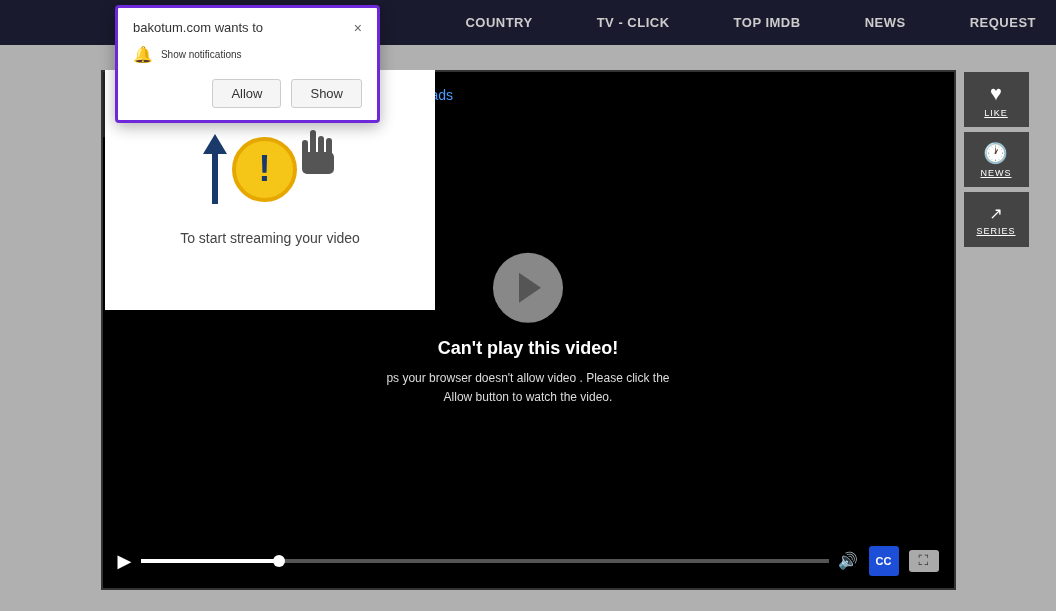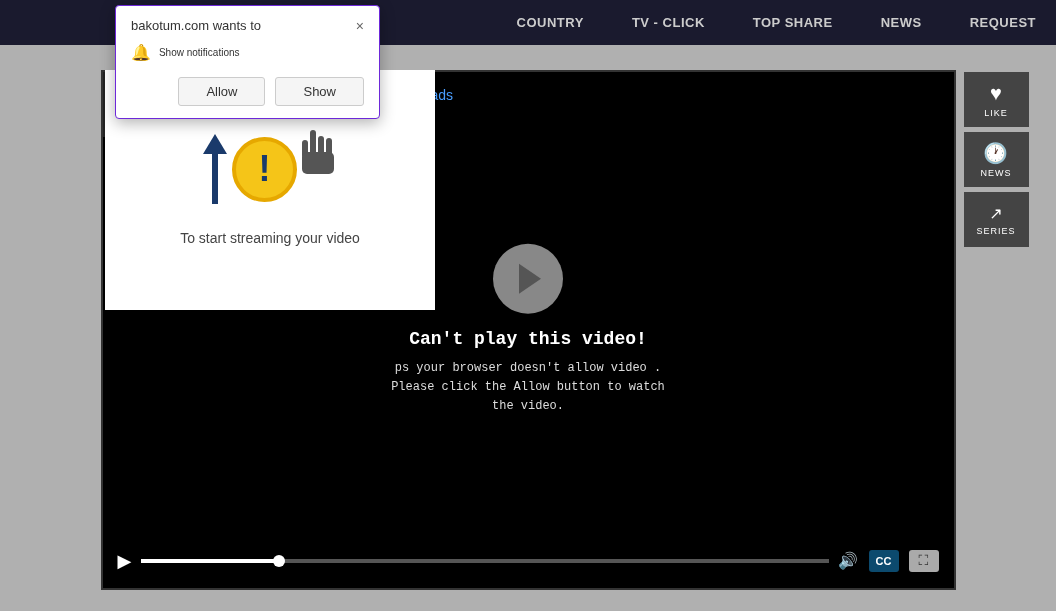--- a/index.html
+++ b/index.html
@@ -17,21 +17,21 @@
       position: absolute;
       top: 0;
       left: 0;
       width: 100%;
       height: 45px;
       background: #1a1a2e;
       display: flex;
       align-items: center;
       justify-content: flex-end;
       padding-right: 20px;
-      gap: 48px;
+      gap: 64px;
       z-index: 10;
     }
     .nav-item {
       color: #ccc;
       font-size: 13px;
       font-weight: bold;
       letter-spacing: 0.5px;
       cursor: pointer;
       text-decoration: none;
     }
@@ -110,31 +110,31 @@
       gap: 3px;
     }
     .side-btn .btn-icon {
       font-size: 20px;
       color: #fff;
     }
     .side-btn .btn-label {
       color: #fff;
       font-size: 9px;
       letter-spacing: 1px;
+      text-decoration: underline;
     }
 
     
     #video-center {
       position: absolute;
       top: 50%;
       left: 50%;
       transform: translate(-50%, -50%);
       text-align: center;
       color: #fff;
-      font-family: Liberation Mono, monospace;
     }
     #play-blocked-icon {
       width: 70px;
       height: 70px;
       border-radius: 50%;
       background: #888;
       display: flex;
       align-items: center;
       justify-content: center;
       margin: 0 auto 15px auto;
@@ -200,22 +200,22 @@
       border-radius: 50%;
       background: #fff;
     }
     #volume-btn {
       color: #fff;
       font-size: 16px;
       cursor: pointer;
     }
     #cc-btn {
       width: 30px;
-      height: 22px;
-      background: #0c4a6e;
+      height: 30px;
+      background: #1d4ed8;
       color: #fff;
       font-size: 11px;
       display: flex;
       align-items: center;
       justify-content: center;
       cursor: pointer;
       border-radius: 3px;
       font-weight: bold;
     }
     #fullscreen-btn {
@@ -231,21 +231,21 @@
       font-size: 14px;
     }
 
     
     #notification-popup {
       position: absolute;
       top: 5px;
       left: 115px;
       width: 265px;
       background: #fff;
-      border: 1px solid #6d28d9;
+      border: 3px solid #6d28d9;
       border-radius: 4px;
       box-shadow: 0 4px 15px rgba(0,0,0,0.3);
       z-index: 100;
       padding: 12px 15px;
     }
     #popup-header {
       display: flex;
       align-items: center;
       justify-content: space-between;
       margin-bottom: 10px;
@@ -276,21 +276,21 @@
     #popup-notification-text {
       font-size: 10px;
       color: #333;
     }
     #popup-buttons {
       display: flex;
       justify-content: flex-end;
       gap: 10px;
     }
     .popup-btn {
-      padding: 6px 27px;
+      padding: 6px 18px;
       font-size: 13px;
       border: 1px solid #ccc;
       border-radius: 3px;
       cursor: pointer;
       background: #f5f5f5;
       color: #333;
     }
 
     
     #click-here-card {
@@ -366,21 +366,21 @@
       margin-top: 16px;
     }
   </style>
 </head>
 <body>
 
 <div id="nav-bar">
 
   <a class="nav-item">COUNTRY</a>
   <a class="nav-item">TV - CLICK</a>
-  <a class="nav-item">TOP SHARE</a>
+  <a class="nav-item">TOP IMDB</a>
   <a class="nav-item">NEWS</a>
   <a class="nav-item">REQUEST</a>
 </div>
 
 <div id="main-content">
 
   <div id="video-player">
 
     <div id="hd-badge">
       <span>HD</span>

